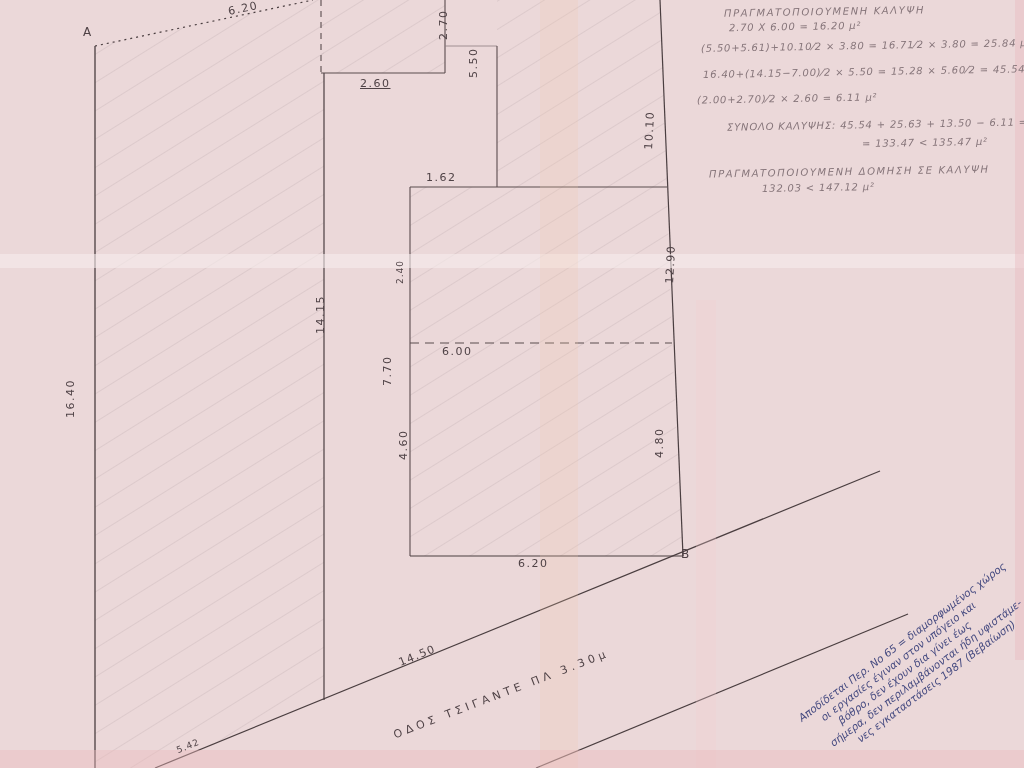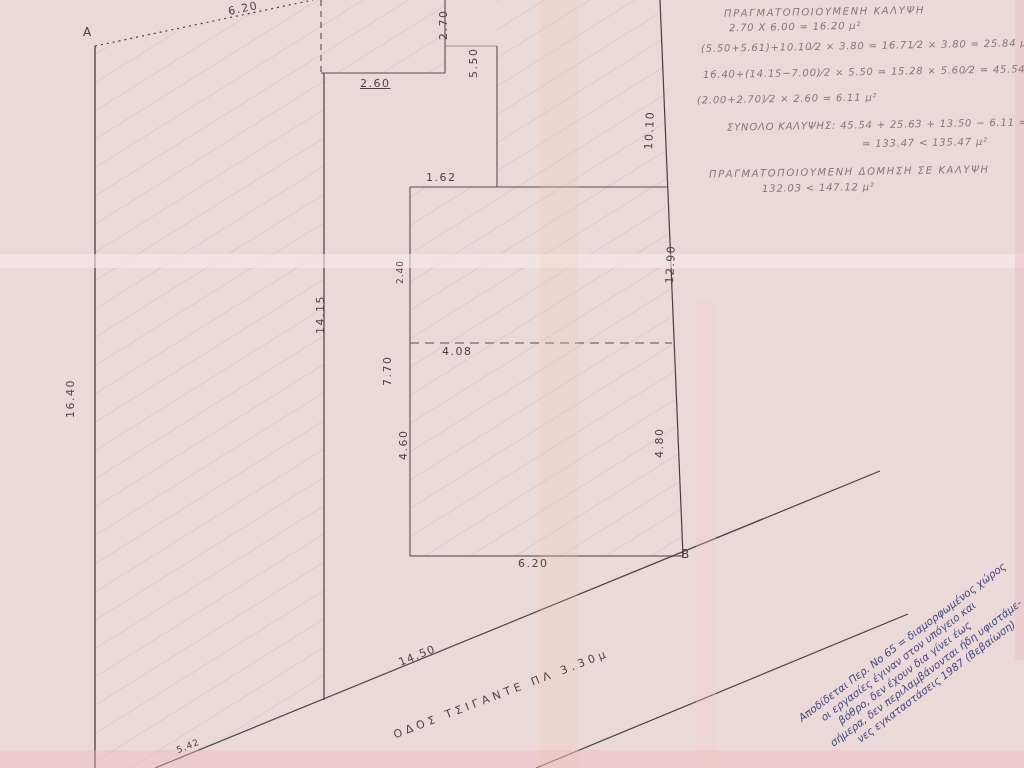--- a/index.html
+++ b/index.html
@@ -85,21 +85,21 @@
   <div class="band band-v-right"></div>
   <div class="band band-bottom"></div>
   <div class="band band-right-edge"></div>
 
   <div class="dim pt" style="left:83px;top:26px;">Α</div>
   <div class="dim pt" style="left:681px;top:548px;">Β</div>
 
   <div class="dim" style="left:228px;top:3px;transform:rotate(-12deg);">6.20</div>
   <div class="dim" style="left:360px;top:78px;text-decoration:underline;">2.60</div>
   <div class="dim" style="left:426px;top:172px;">1.62</div>
-  <div class="dim" style="left:442px;top:346px;">4.08</div>
+  <div class="dim" style="left:442px;top:346px;">6.00</div>
   <div class="dim" style="left:518px;top:558px;">6.20</div>
 
   <div class="dim vdim" style="left:450px;top:28px;">2.70</div>
   <div class="dim vdim" style="left:480px;top:66px;">5.50</div>
   <div class="dim vdim" style="left:327px;top:322px;">14.15</div>
   <div class="dim vdim" style="left:77px;top:406px;">16.40</div>
   <div class="dim vdim-tilt" style="position:absolute;font-size:11px;color:#4f4246;letter-spacing:1.5px;left:655px;top:138px;">10.10</div>
   <div class="dim vdim-tilt" style="position:absolute;font-size:11px;color:#4f4246;letter-spacing:1.5px;left:676px;top:272px;">12.90</div>
   <div class="dim vdim small" style="left:406px;top:272px;">2.40</div>
   <div class="dim vdim" style="left:394px;top:374px;">7.70</div>

